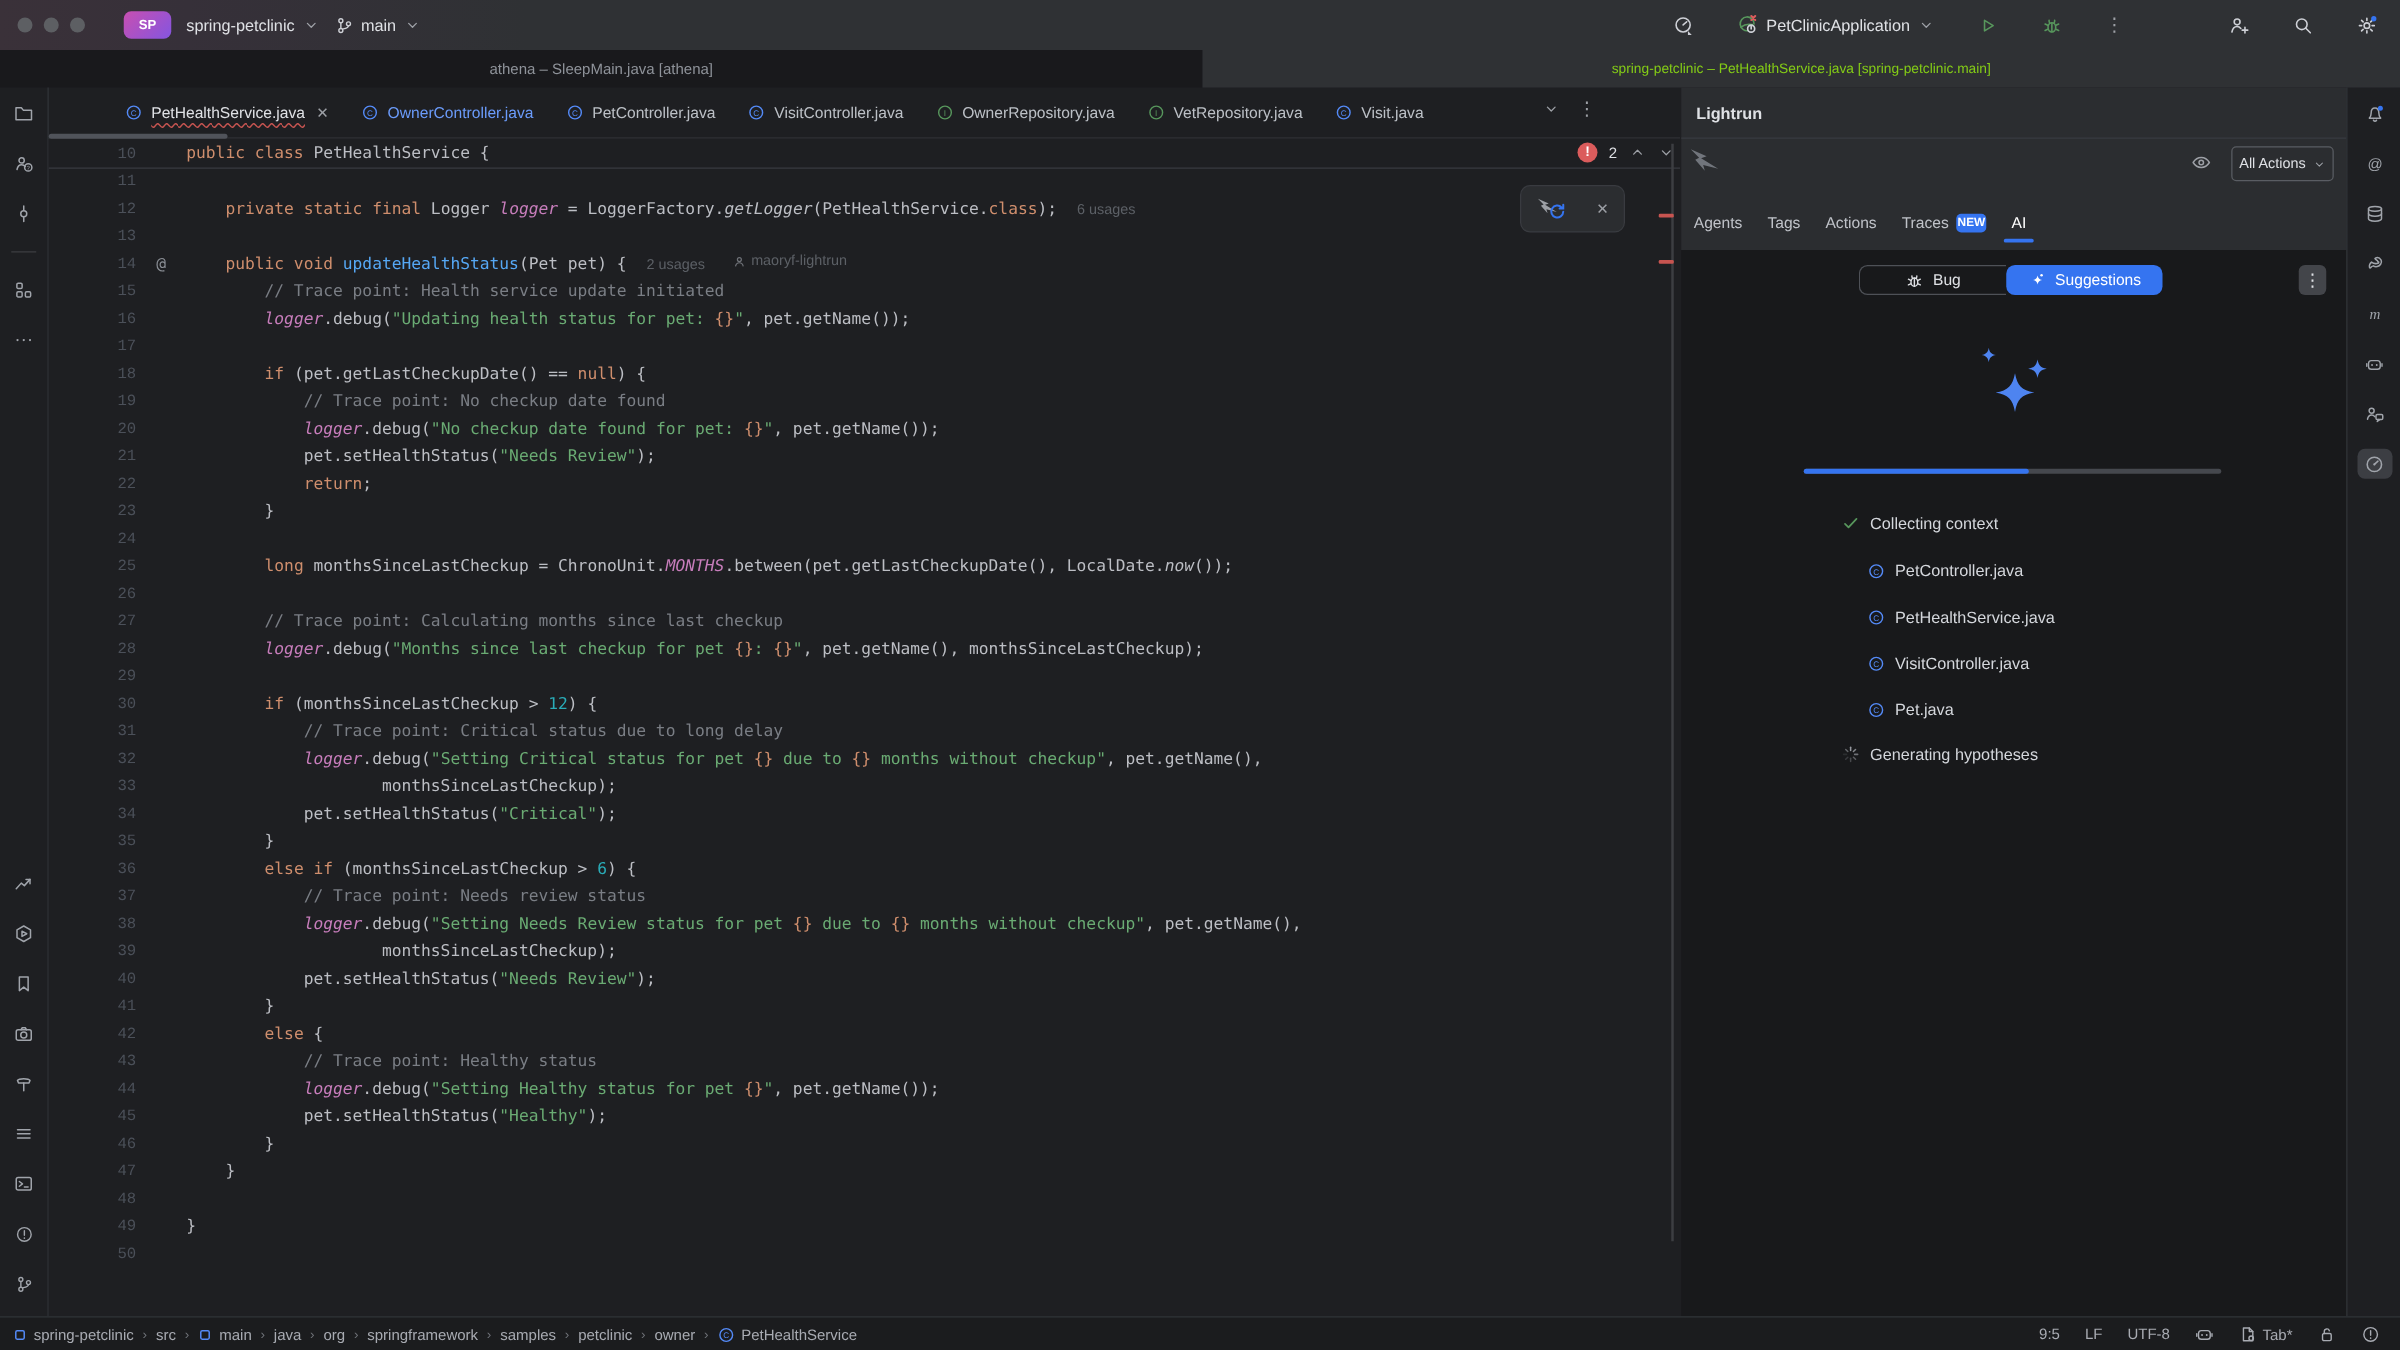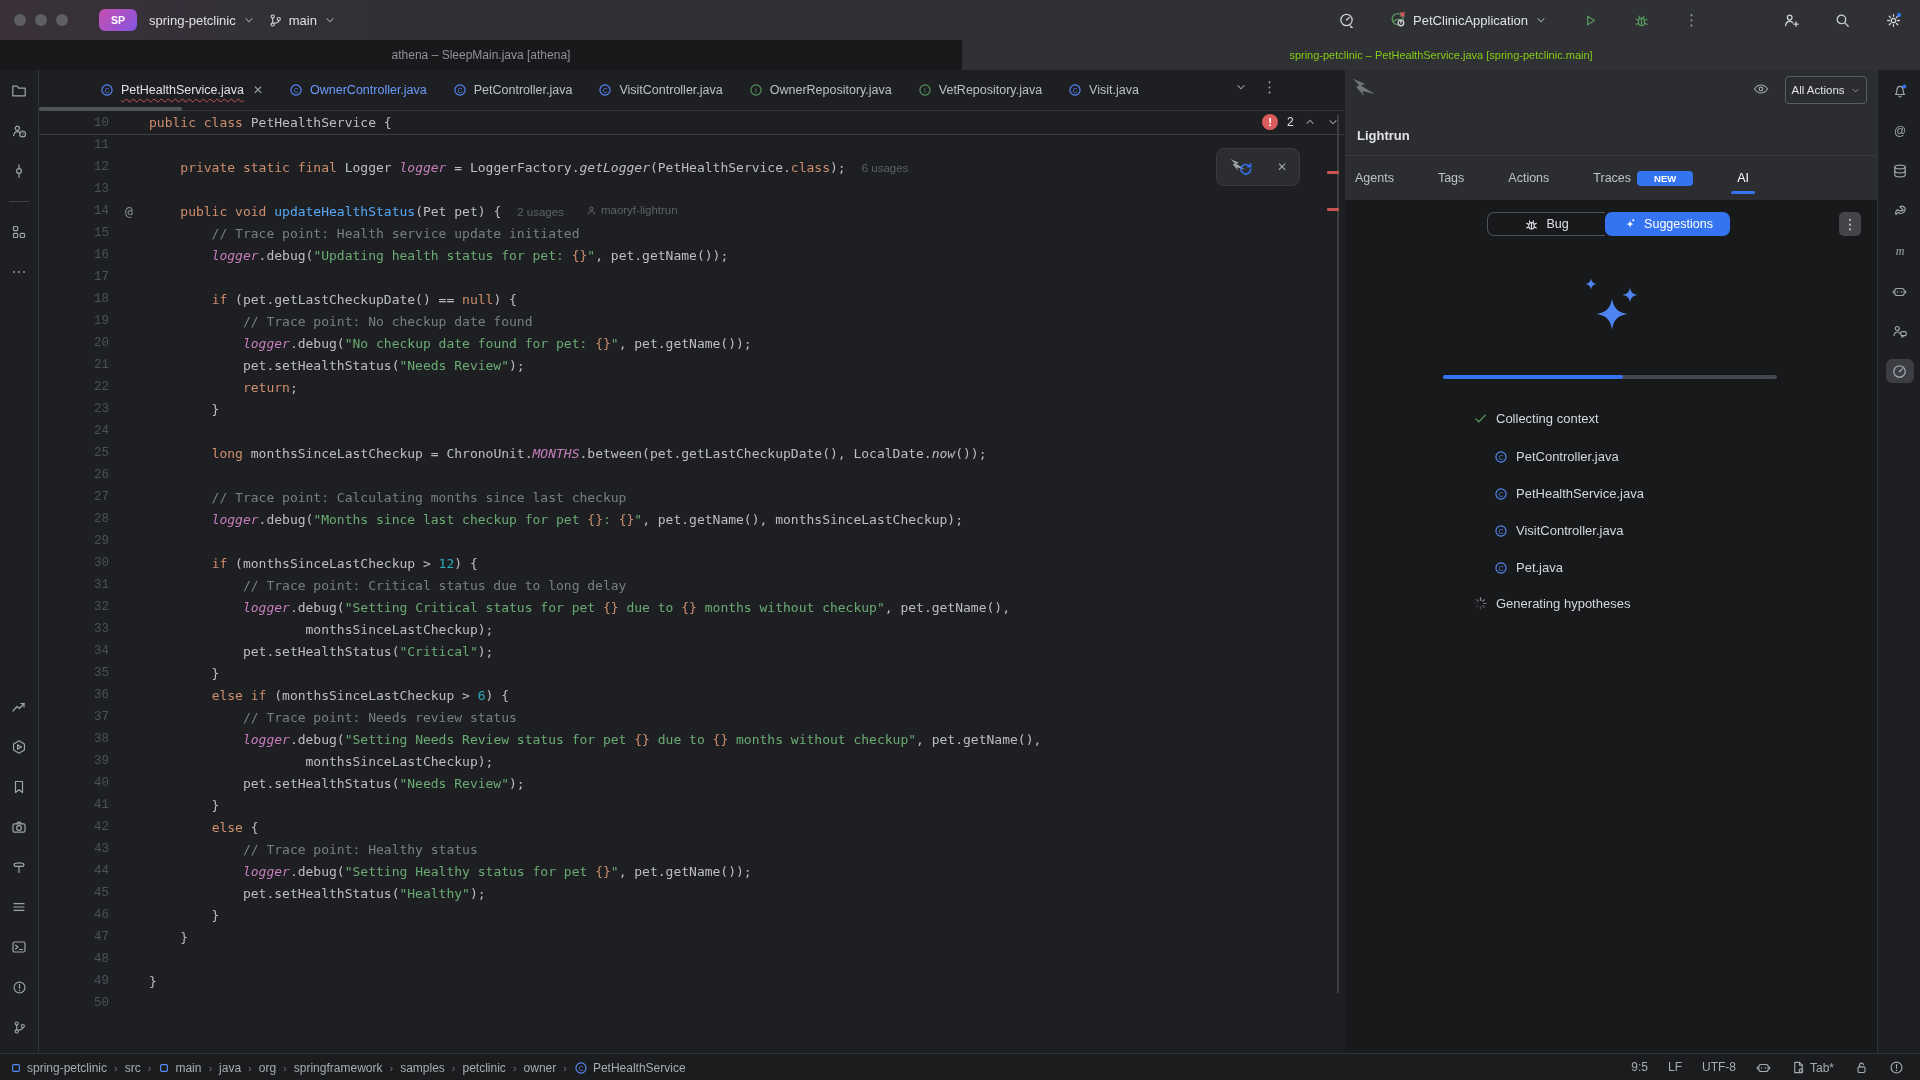--- a/index.html
+++ b/index.html
@@ -62,25 +62,25 @@
   .stripe-mark{width:12px;height:3px;background:#c75450;border-radius:1px;left:1327px;z-index:6;}
   #scroll-thumb{left:1337px;top:115px;width:2px;height:878px;background:#3c3e42;z-index:4;}
   
   #panel-top{left:1345px;top:70px;width:532px;height:130px;background:#2b2d30;}
   #panel-head{height:40px;border-bottom:1px solid #393b40;display:flex;align-items:center;padding-left:12px;font-weight:600;}
   #panel-toolbar{position:relative;height:45px;}
   #wolf-logo{position:absolute;left:6px;top:6px;color:#71757c;}
   #eye-btn{position:absolute;left:408px;top:11px;color:#9da0a6;}
   #all-actions{position:absolute;left:440px;top:6px;width:80px;height:26px;border:1px solid #5a5d63;border-radius:4px;
     display:flex;align-items:center;justify-content:center;gap:5px;font-size:11.5px;color:#dfe1e5;}
-  #panel-tabs{position:relative;display:flex;align-items:center;gap:44px;padding-left:10px;height:44px;font-size:12.5px;color:#bfc2c8;}
+  #panel-tabs{position:relative;display:flex;align-items:center;gap:20px;padding-left:10px;height:44px;font-size:12.5px;color:#bfc2c8;}
   .ptab{position:relative;display:flex;align-items:center;gap:6px;}
   .ptab.active{color:#fff;}
   .ptab.active::after{content:"";position:absolute;left:-6px;right:-6px;bottom:-9px;height:3px;background:#3574f0;border-radius:2px;}
-  .new-badge{background:#3574f0;color:#fff;font-size:9.5px;font-weight:bold;border-radius:4px;padding:2px 17px;}
+  .new-badge{background:#3574f0;color:#fff;font-size:9.5px;font-weight:bold;border-radius:4px;padding:2px 1px;}
   #panel-content{left:1345px;top:200px;width:532px;height:853px;background:#18191b;}
   #seg{position:absolute;left:142px;top:12px;display:flex;height:24px;}
   #seg-bug{width:117px;border:1px solid #4e5157;border-right:none;border-radius:7px 0 0 7px;display:flex;align-items:center;justify-content:center;gap:7px;font-size:12.5px;color:#dfe1e5;}
   #seg-sugg{width:125px;background:#3574f0;border-radius:7px;display:flex;align-items:center;justify-content:center;gap:7px;font-size:12.5px;color:#fff;}
   #kebab-btn{position:absolute;left:494px;top:12px;width:22px;height:24px;background:#43454a;border-radius:5px;color:#dfe1e5;display:flex;align-items:center;justify-content:center;font-size:14px;}
   #sparkles{position:absolute;left:227px;top:72px;}
   #progress{position:absolute;left:98px;top:175px;width:334px;height:4px;background:#45484e;border-radius:2px;}
   #progress-fill{height:4px;background:#3574f0;border-radius:2px;}
   .step{position:absolute;display:flex;align-items:center;gap:8px;font-size:13px;color:#d4d7dc;}
   
@@ -440,20 +440,23 @@
         </svg>
       </span>
     <span style="color:#9da0a6;font-size:12px;">✕</span>
   </div>
 
   <div class="stripe-mark abs" style="top:171px"></div>
   <div class="stripe-mark abs" style="top:208px"></div>
   <div id="scroll-thumb" class="abs"></div>
 
   <div id="panel-top" class="abs">
+    <div id="panel-head">
+        <span>Lightrun</span>
+      </div>
     <div id="panel-toolbar">
       <span id="wolf-logo">
           <svg width="26" height="26" viewBox="0 0 16 16">
             <path fill="currentColor" d="M1 1.5l7.8 3.4-2.7 1 8.4 5.2-7.4-1.9.8 2.9-4.7-5.4 1.9-1z"></path>
           </svg>
         </span>
       <span id="eye-btn">
           <svg width="16" height="16" viewBox="0 0 16 16" fill="none" stroke="currentColor" stroke-width="1.2" stroke-linecap="round" stroke-linejoin="round">
             <path d="M1.5 8s2.5-4 6.5-4 6.5 4 6.5 4-2.5 4-6.5 4S1.5 8 1.5 8z"></path>
             <circle cx="8" cy="8" r="1.8"></circle>
@@ -461,23 +464,20 @@
         </span>
       <div id="all-actions">
         <span>All Actions</span>
           <span class="chev">
             <svg width="11" height="11" viewBox="0 0 16 16" fill="none" stroke="currentColor" stroke-width="1.2" stroke-linecap="round" stroke-linejoin="round">
               <path d="M4.5 6.5L8 10l3.5-3.5"></path>
             </svg>
           </span>
       </div>
     </div>
-    <div id="panel-head">
-        <span>Lightrun</span>
-      </div>
     <div id="panel-tabs">
         <div class="ptab">
           <span>Agents</span>
         </div>
         <div class="ptab">
           <span>Tags</span>
         </div>
         <div class="ptab">
           <span>Actions</span>
         </div>

